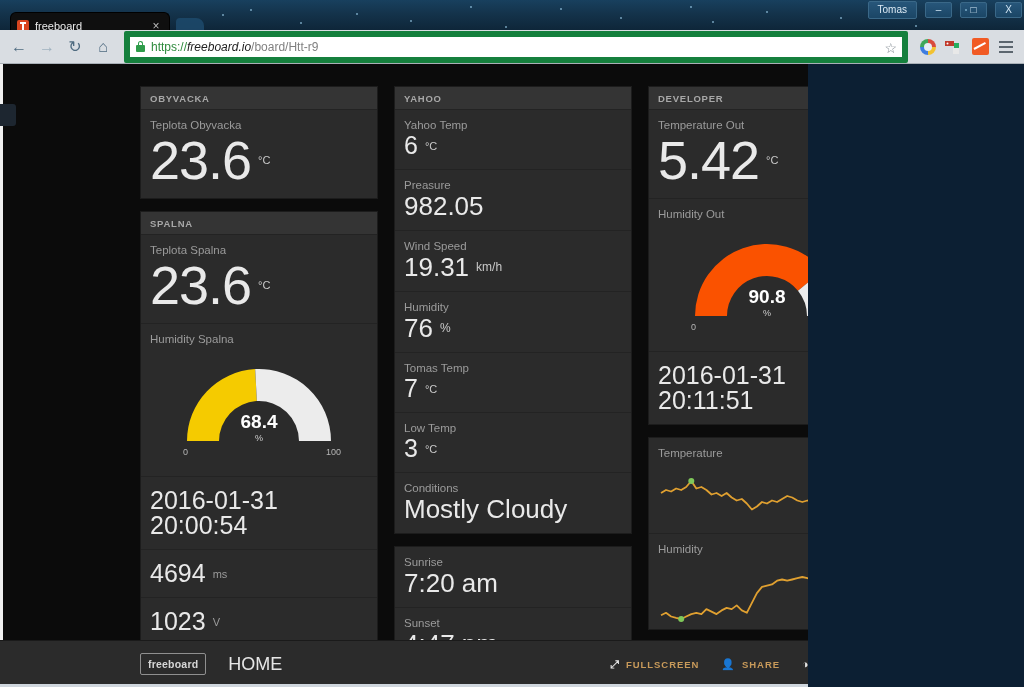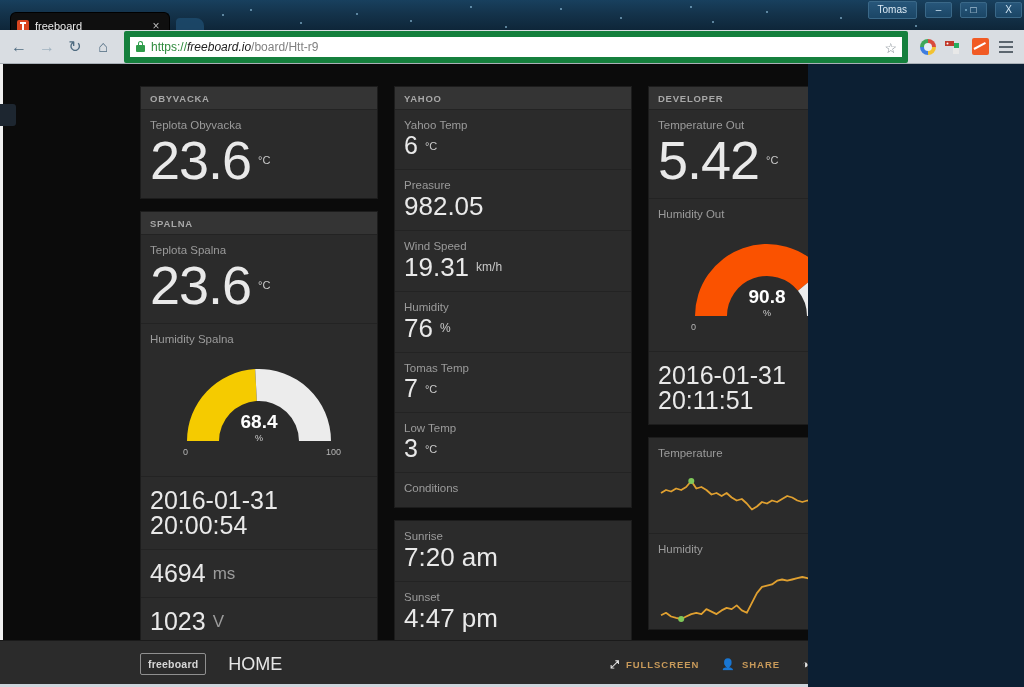--- a/index.html
+++ b/index.html
@@ -163,21 +163,21 @@
   .w-value { color: #e9e9e9; font-weight: normal; line-height: 1; }
   .w-unit { color: #c9c9c9; margin-left: 7px; }
   .size-huge .w-value { font-size: 54px; letter-spacing: -1px; }
   .size-huge .w-unit { font-size: 11px; }
   .size-mid .w-value { font-size: 25px; }
   .size-mid .w-unit { font-size: 11px; }
   .size-big .w-value { font-size: 26px; }
   .size-big .w-unit { font-size: 12px; }
   .plain { padding: 11px 9px; }
   .plain .w-value { font-size: 25px; }
-  .plain .w-unit { font-size: 17px; color: #9b9b9b; }
+  .plain .w-unit { font-size: 11px; color: #9b9b9b; }
   
   .gauge-wrap { padding: 4px 0 2px 0; display: flex; justify-content: center; }
   .gauge { position: relative; width: 180px; height: 112px; }
   .gauge svg { display: block; }
   .gauge-value {
     position: absolute; left: 0; right: 0; top: 60px; text-align: center;
     color: #fff; font-size: 19px; font-weight: bold;
   }
   .gauge-unit {
     position: absolute; left: 0; right: 0; top: 82px; text-align: center;
@@ -394,20 +394,23 @@
             </div>
             <div class="widget size-mid">
               <div class="w-title">Low Temp</div>
               <div class="w-value-row">
                 <span class="w-value">3</span>
                 <span class="w-unit">°C</span>
               </div>
             </div>
             <div class="widget size-big">
               <div class="w-title">Conditions</div>
+              <div class="w-value-row">
+                <span class="w-value">Mostly Cloudy</span>
+              </div>
             </div>
           </div>
           <div class="pane">
             <div class="widget size-big">
               <div class="w-title">Sunrise</div>
               <div class="w-value-row">
                 <span class="w-value">7:20 am</span>
               </div>
             </div>
             <div class="widget size-big">

